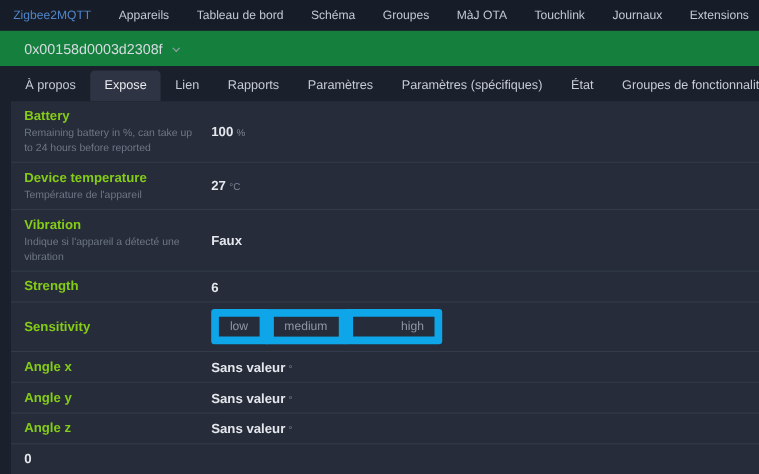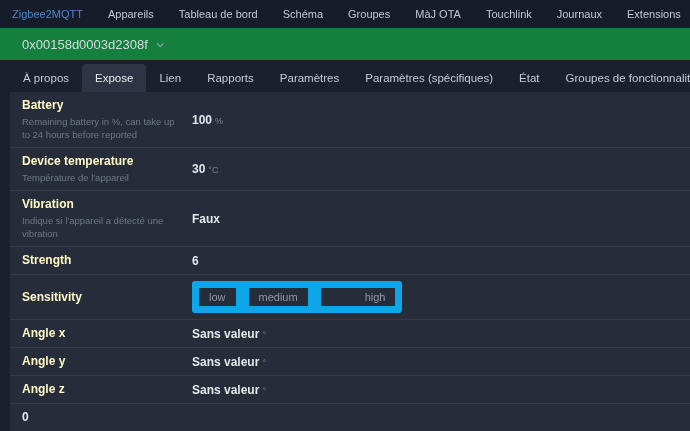--- a/index.html
+++ b/index.html
@@ -55,21 +55,21 @@
   }
   .tab.active { background: #2e3443; color: #e9ebef; }
   
   .card {
     margin-left: 10px; background: #262c39;
     height: 371px; overflow: hidden;
   }
   .row { display: flex; align-items: center; padding: 6px 12px; border-top: 1px solid #333a4a; }
   .row:first-child { border-top: none; }
   .row-label { flex: 0 0 170px; padding-right: 12px; }
-  .row-title { font-size: 12px; font-weight: bold; color: #fef9c3; line-height: 15px; }
+  .row-title { font-size: 12px; font-weight: bold; color: #84cc16; line-height: 15px; }
   .row-desc { font-size: 9.5px; color: #6e7786; line-height: 13px; margin-top: 2px; }
   .row-desc:empty { display: none; }
   .row-value { display: flex; align-items: baseline; }
   .val { font-size: 12px; font-weight: bold; color: #e4e7ec; }
   .unit { font-size: 9px; color: #7b8494; margin-left: 3px; }
   .unit:empty { display: none; }
   .btn-group { display: flex; }
   .btn-group button {
     background: transparent; border: 7px solid #0ea5e9; color: #9097a6;
     font-family: "Liberation Sans", sans-serif; font-size: 11px;
@@ -134,21 +134,21 @@
       <span class="unit">%</span>
     </div>
   </div>
 
   <div class="row">
     <div class="row-label">
       <div class="row-title">Device temperature</div>
       <div class="row-desc">Température de l'appareil</div>
     </div>
     <div class="row-value">
-      <span class="val">30</span>
+      <span class="val">27</span>
       <span class="unit">°C</span>
     </div>
   </div>
 
   <div class="row">
     <div class="row-label">
       <div class="row-title">Vibration</div>
       <div class="row-desc">Indique si l'appareil a détecté une vibration</div>
     </div>
     <div class="row-value">

